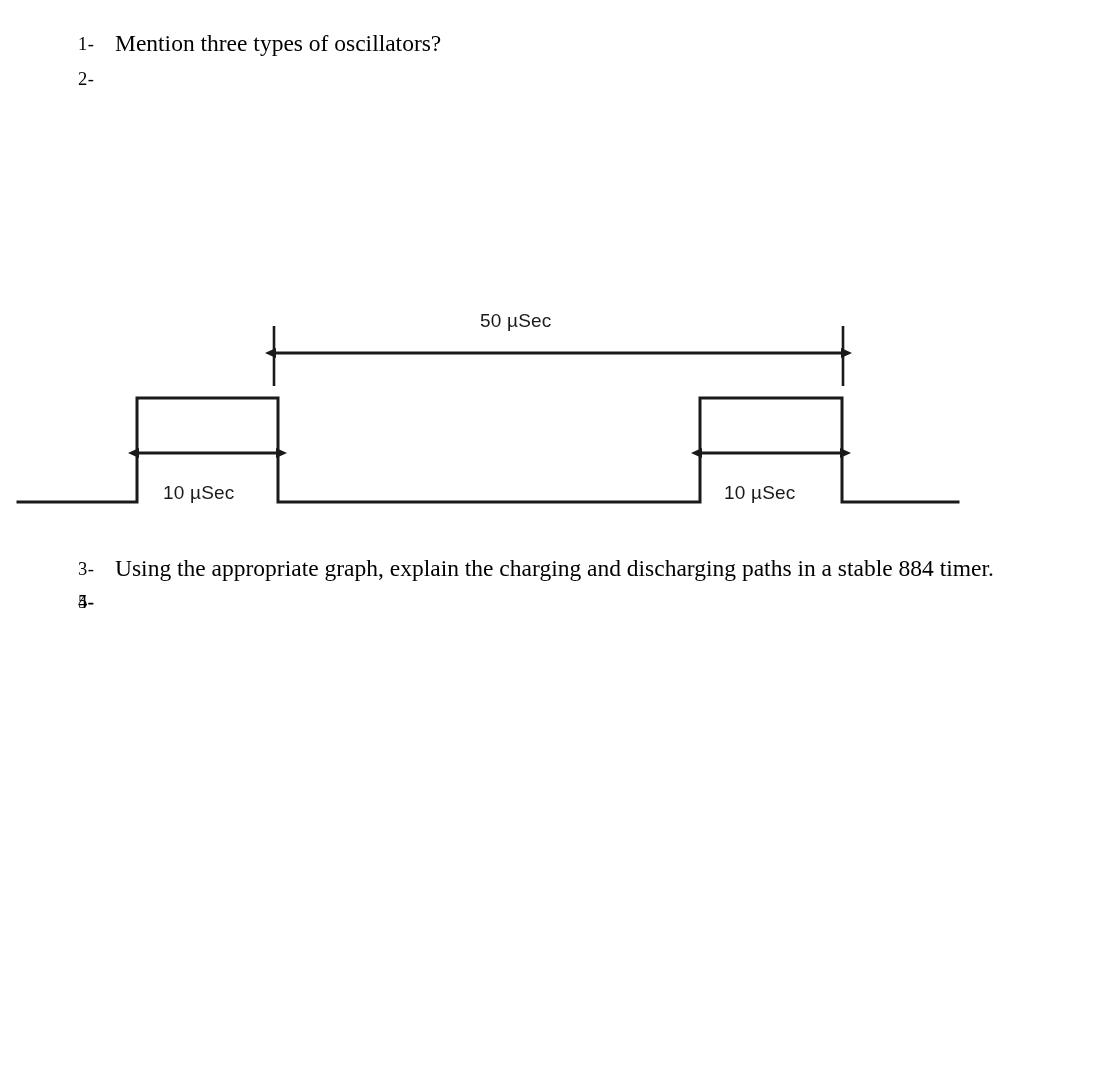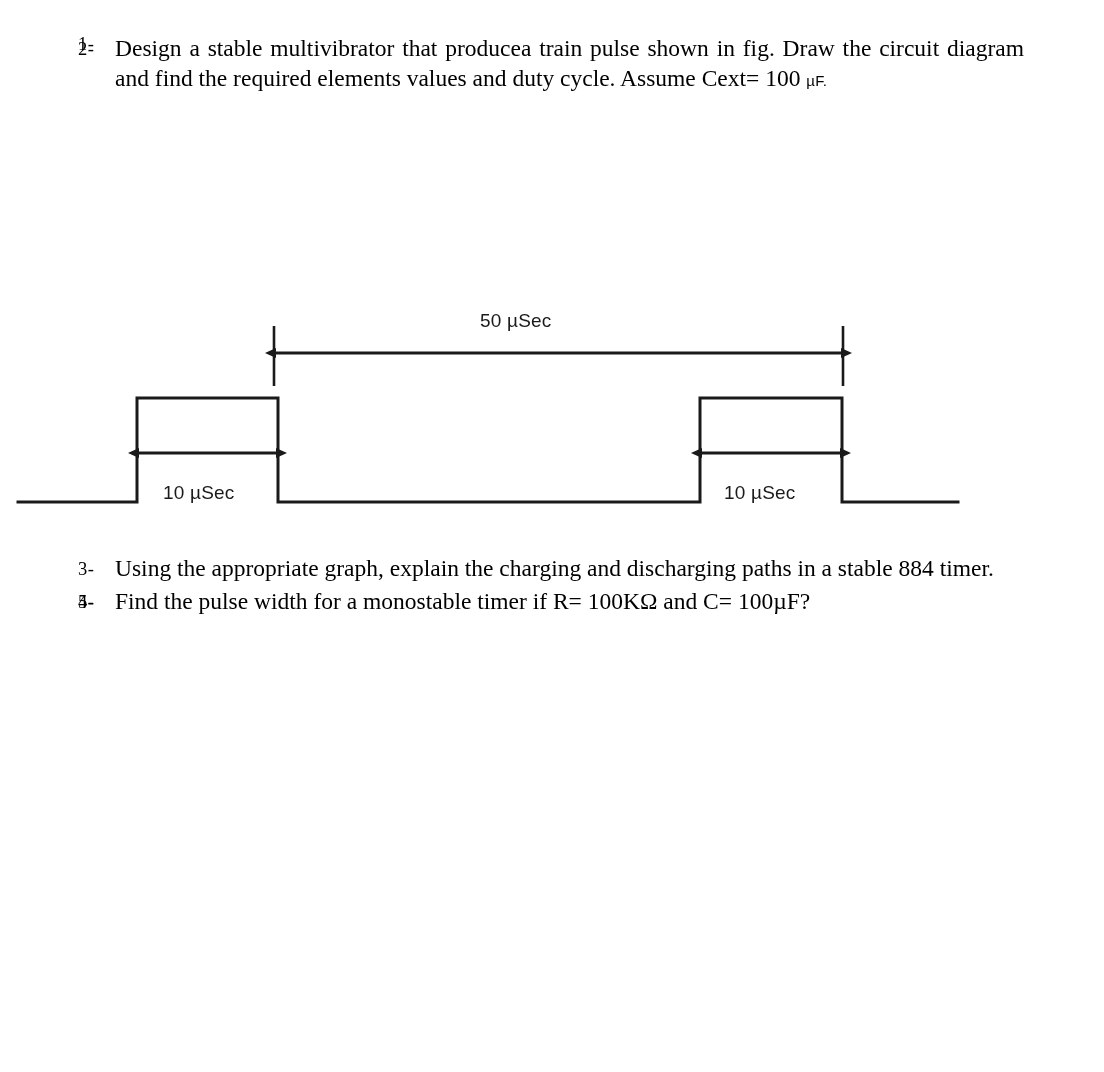--- a/index.html
+++ b/index.html
@@ -97,25 +97,25 @@
 </style>
 </head>
 <body>
 
 <div class="page">
 
   <div class="qlist" id="qlist-top">
 
     <div class="qitem nojustify">
       <span class="num">1-</span>
+      <span class="body">Mention three types of oscillators?</span>
     </div>
 
     <div class="qitem">
       <span class="num">2-</span>
-      <span class="body"><span>Design a stable multivibrator that producea train pulse shown in fig. Draw the circuit diagram and find the required elements values and duty cycle. Assume Cext= 100 </span><span class="smallunit">µF.</span></span>
     </div>
 
   </div>
 
   <div id="figure">
 
     <svg width="1104" height="245" viewBox="0 0 1104 245">
       <defs>
         <marker id="arrL" markerWidth="12" markerHeight="12" refX="11" refY="5" orient="auto" markerUnits="userSpaceOnUse">
           <path d="M11,0 L11,10 L0,5 z" fill="#1a1a1a"></path>
@@ -159,18 +159,17 @@
       <span class="num">3-</span>
       <span class="body">Using the appropriate graph, explain the charging and discharging paths in a stable 884 timer.</span>
     </div>
 
     <div class="qitem">
       <span class="num">4-</span>
     </div>
 
     <div class="qitem">
       <span class="num">5-</span>
-      <span class="body">Find the pulse width for a monostable timer if R= 100KΩ and C= 100µF?</span>
     </div>
 
   </div>
 
 </div>
 
 </body></html>

